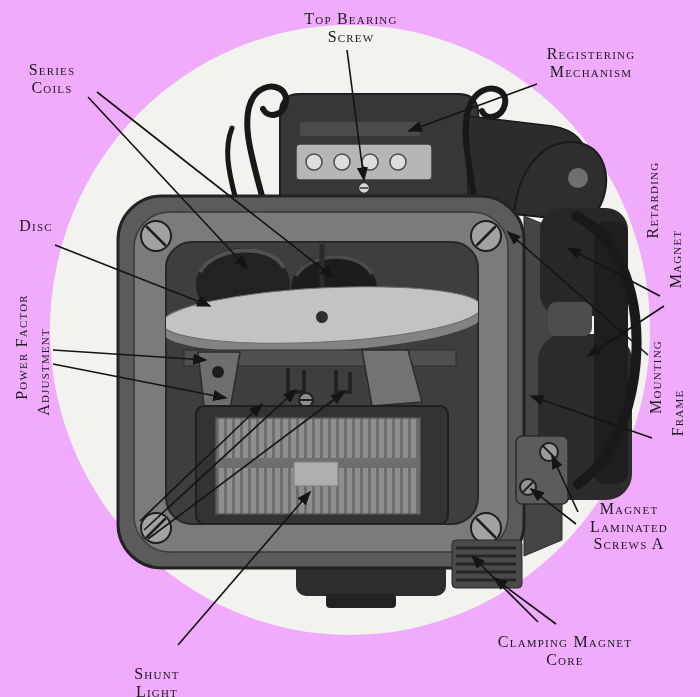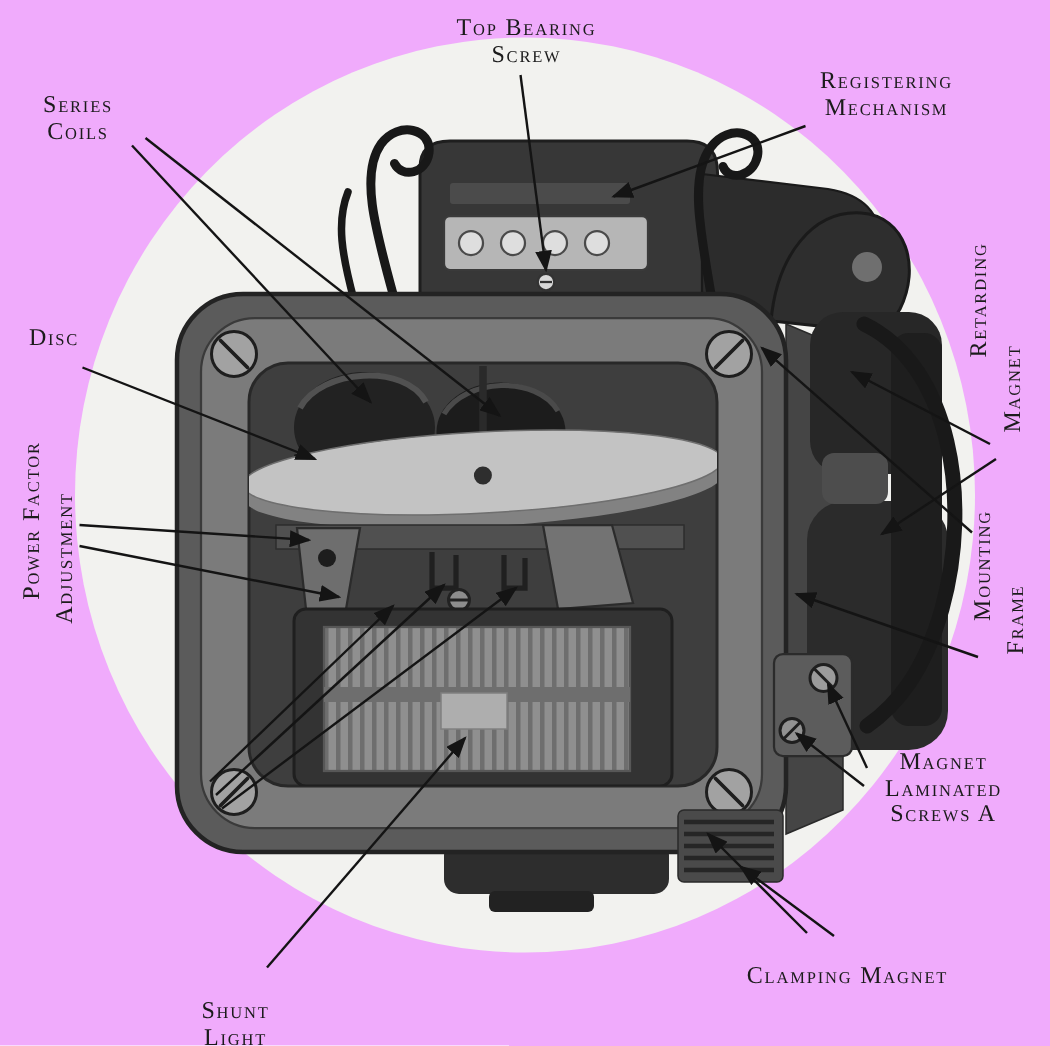--- a/index.html
+++ b/index.html
@@ -192,20 +192,21 @@
     <span class="ln">Screws A</span>
   </div>
 
   <div class="lbl" style="left:157px;top:667px;margin-top:16px;">
     <span class="ln">Shunt</span>
     <span class="ln">Light</span>
   </div>
 
   <div class="lbl" style="left:565px;top:651px;">
     <span class="ln">Clamping Magnet</span>
+    <span class="ln">Core</span>
   </div>
 
   <div class="lbl vert" style="left:653px;top:200px;">
     <span class="ln">Retarding</span>
   </div>
   <div class="lbl vert" style="left:676px;top:259px;">
     <span class="ln">Magnet</span>
   </div>
 
   <div class="lbl vert" style="left:656px;top:377px;">

